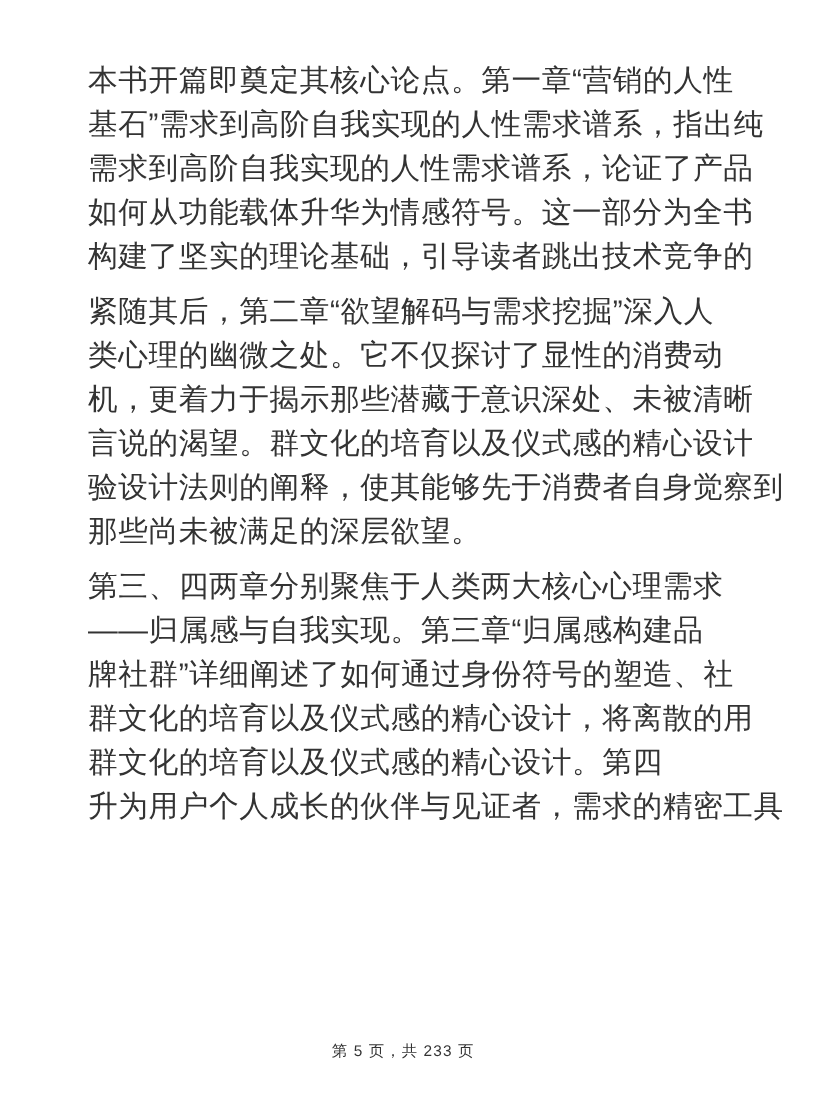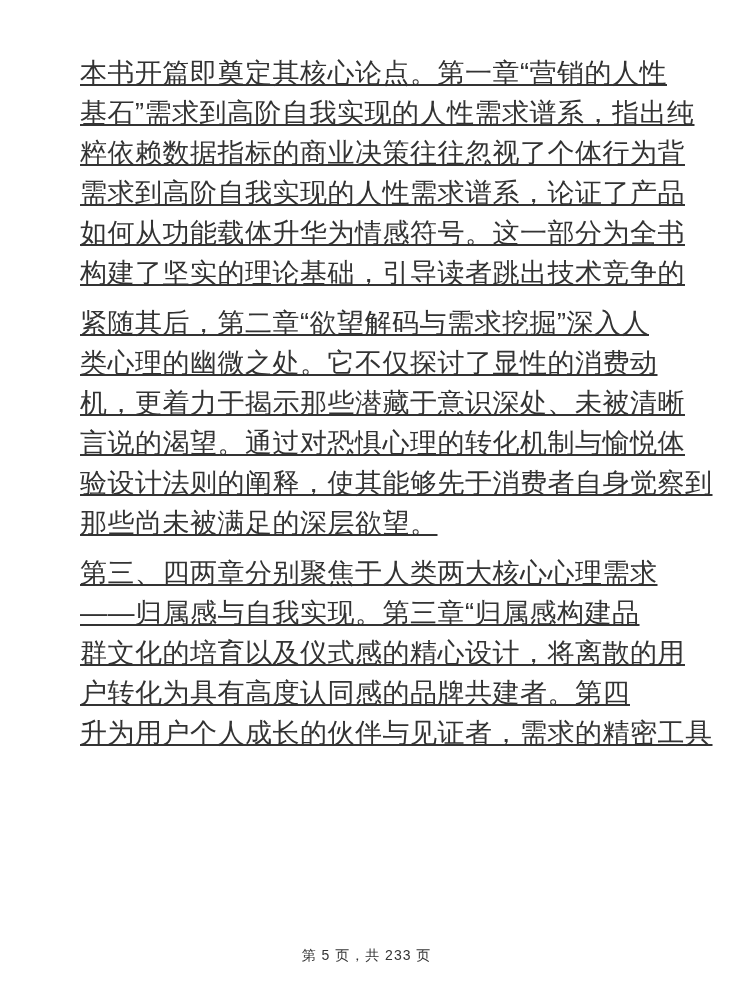--- a/index.html
+++ b/index.html
@@ -21,21 +21,20 @@
   }
   .text-content {
     position: absolute;
     left: 80px;
     top: 53px;
     width: 596px;
     color: #333333;
     font-size: 27px;
     line-height: 40px;
     letter-spacing: 0.5px;
-    text-decoration: underline;
   }
   .paragraph {
     margin: 0 0 10px 0;
   }
   .line {
     white-space: nowrap;
   }
   .footer {
     position: absolute;
     left: 0;
@@ -48,35 +47,35 @@
   }
 </style>
 </head>
 <body>
 
 <div class="page">
   <div class="text-content">
       <div class="paragraph">
         <div class="line">本书开篇即奠定其核心论点。第一章“营销的人性</div>
         <div class="line">基石”需求到高阶自我实现的人性需求谱系，指出纯</div>
-        <div class="line">粹依赖数据指标的商业决策往往忽视了个体行为背</div>
         <div class="line">需求到高阶自我实现的人性需求谱系，论证了产品</div>
         <div class="line">如何从功能载体升华为情感符号。这一部分为全书</div>
         <div class="line">构建了坚实的理论基础，引导读者跳出技术竞争的</div>
       </div>
       <div class="paragraph">
         <div class="line">紧随其后，第二章“欲望解码与需求挖掘”深入人</div>
         <div class="line">类心理的幽微之处。它不仅探讨了显性的消费动</div>
         <div class="line">机，更着力于揭示那些潜藏于意识深处、未被清晰</div>
-        <div class="line">言说的渴望。通过对恐惧心理的转化机制与愉悦体</div>
+        <div class="line">言说的渴望。群文化的培育以及仪式感的精心设计</div>
         <div class="line">验设计法则的阐释，使其能够先于消费者自身觉察到</div>
         <div class="line">那些尚未被满足的深层欲望。</div>
       </div>
       <div class="paragraph">
         <div class="line">第三、四两章分别聚焦于人类两大核心心理需求</div>
         <div class="line">——归属感与自我实现。第三章“归属感构建品</div>
+        <div class="line">牌社群”详细阐述了如何通过身份符号的塑造、社</div>
         <div class="line">群文化的培育以及仪式感的精心设计，将离散的用</div>
-        <div class="line">户转化为具有高度认同感的品牌共建者。第四</div>
+        <div class="line">群文化的培育以及仪式感的精心设计。第四</div>
         <div class="line">升为用户个人成长的伙伴与见证者，需求的精密工具</div>
       </div>
     </div>
   <div class="footer">第 5 页，共 233 页</div>
 </div>
 
 </body></html>

